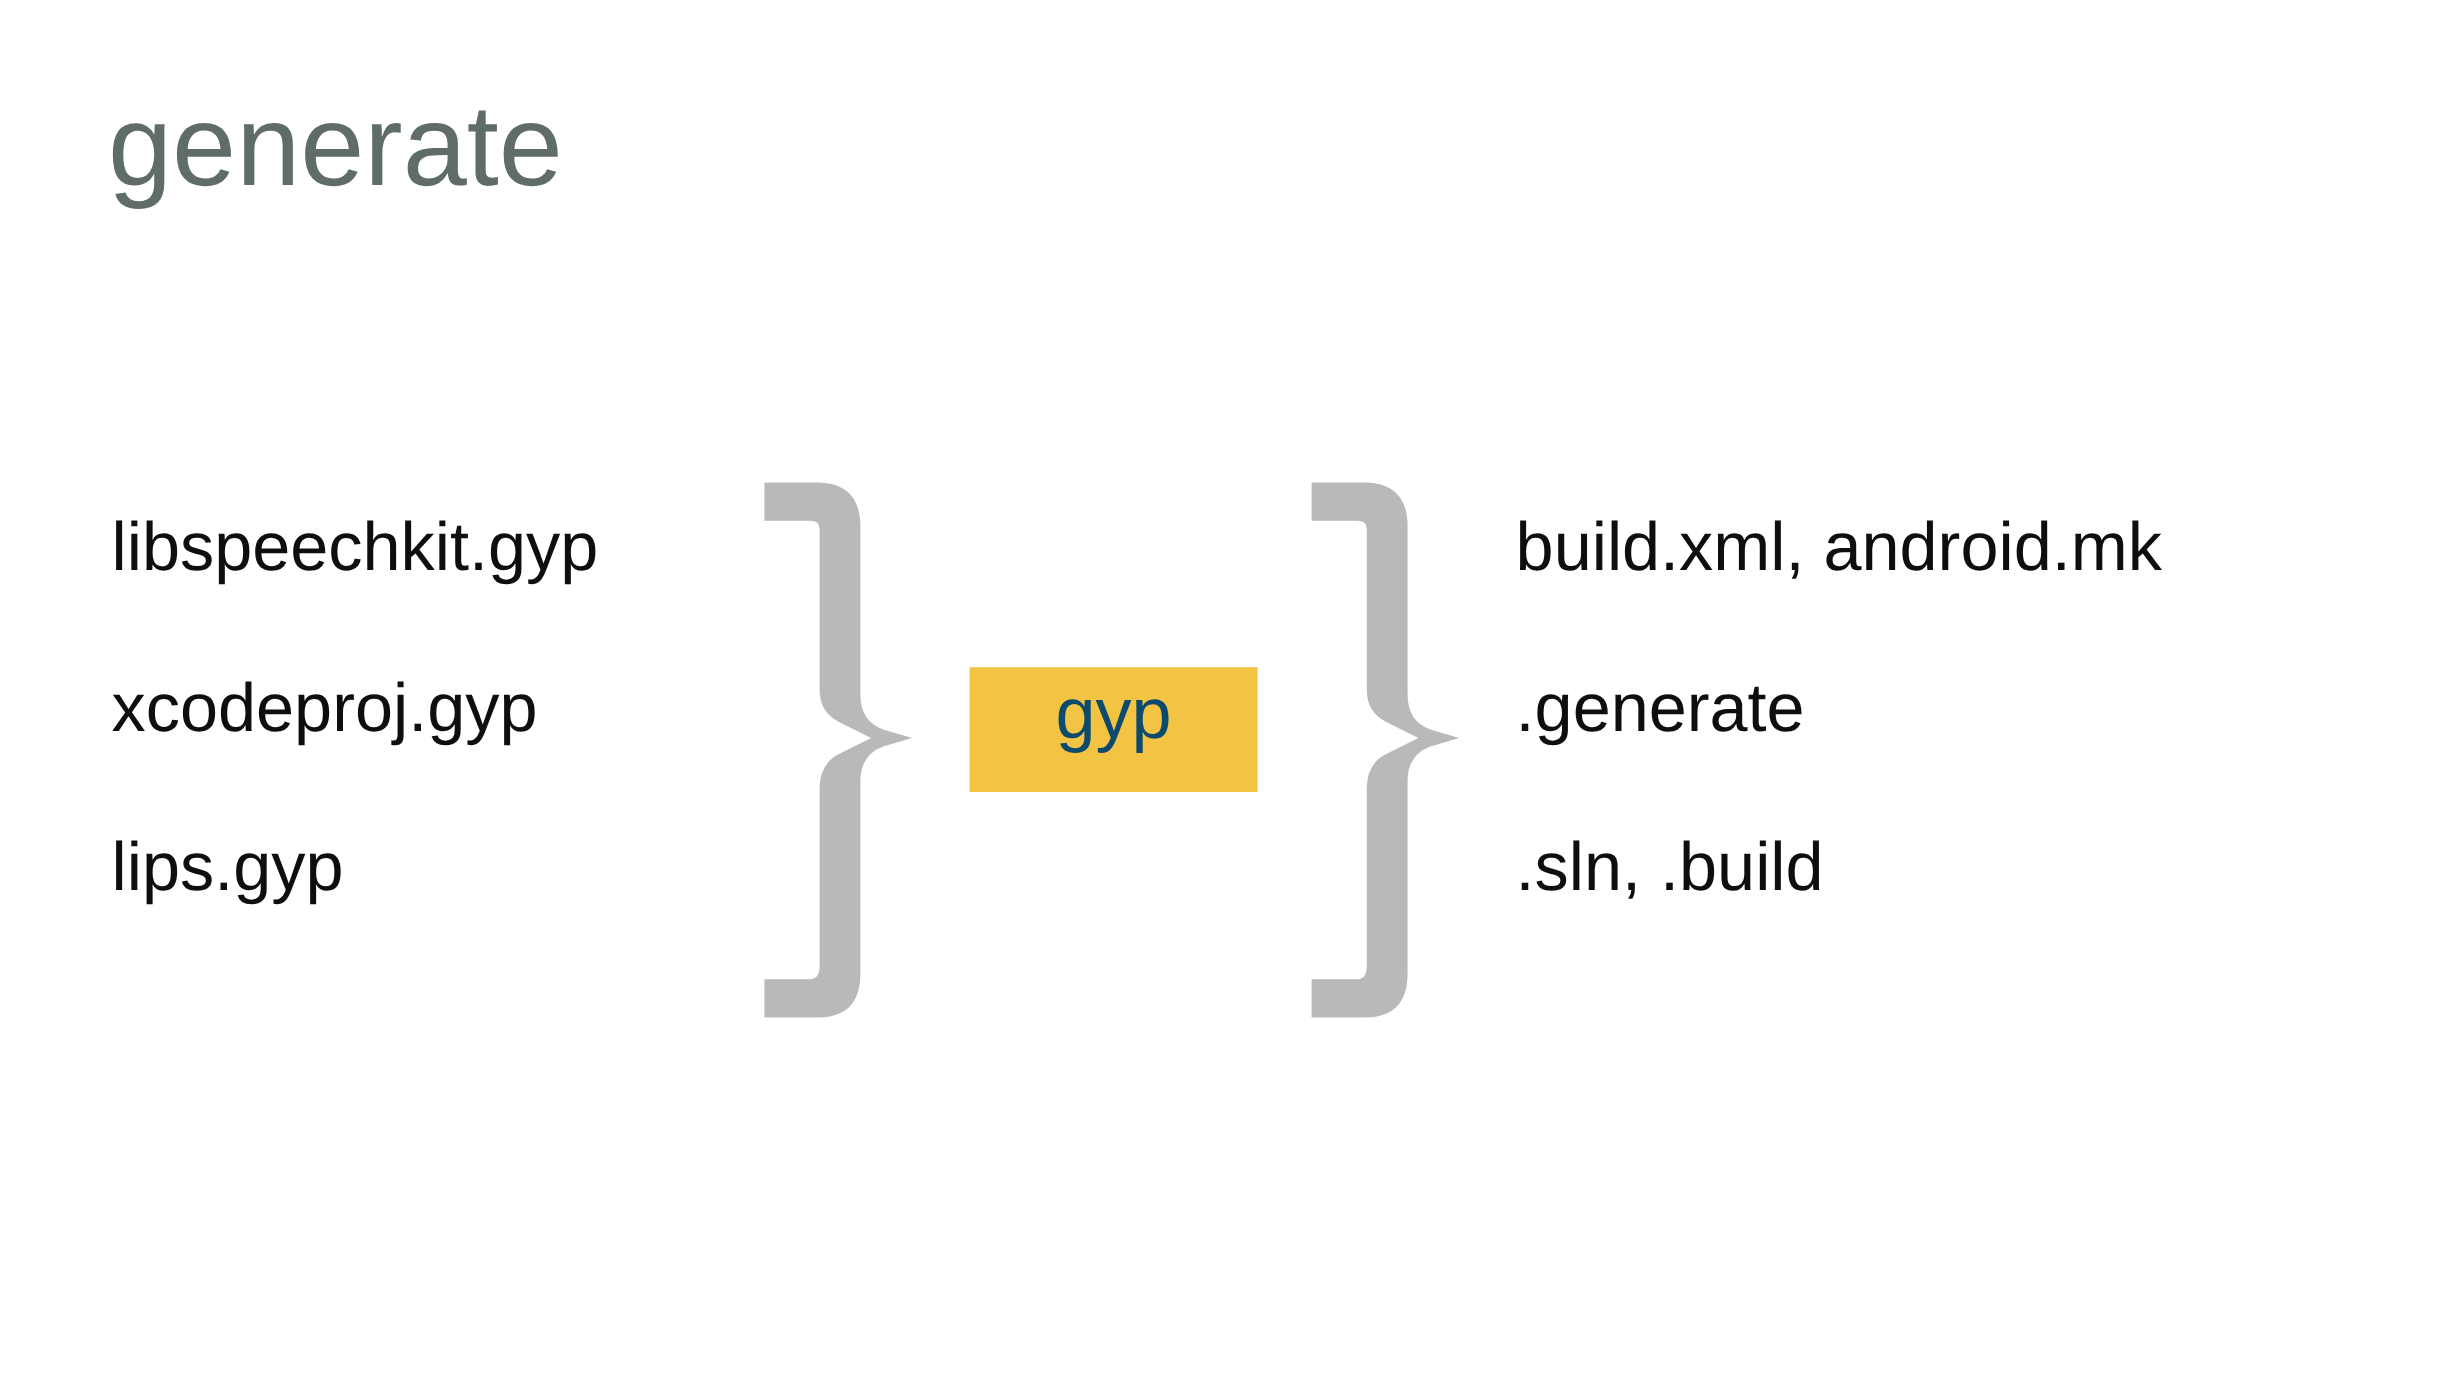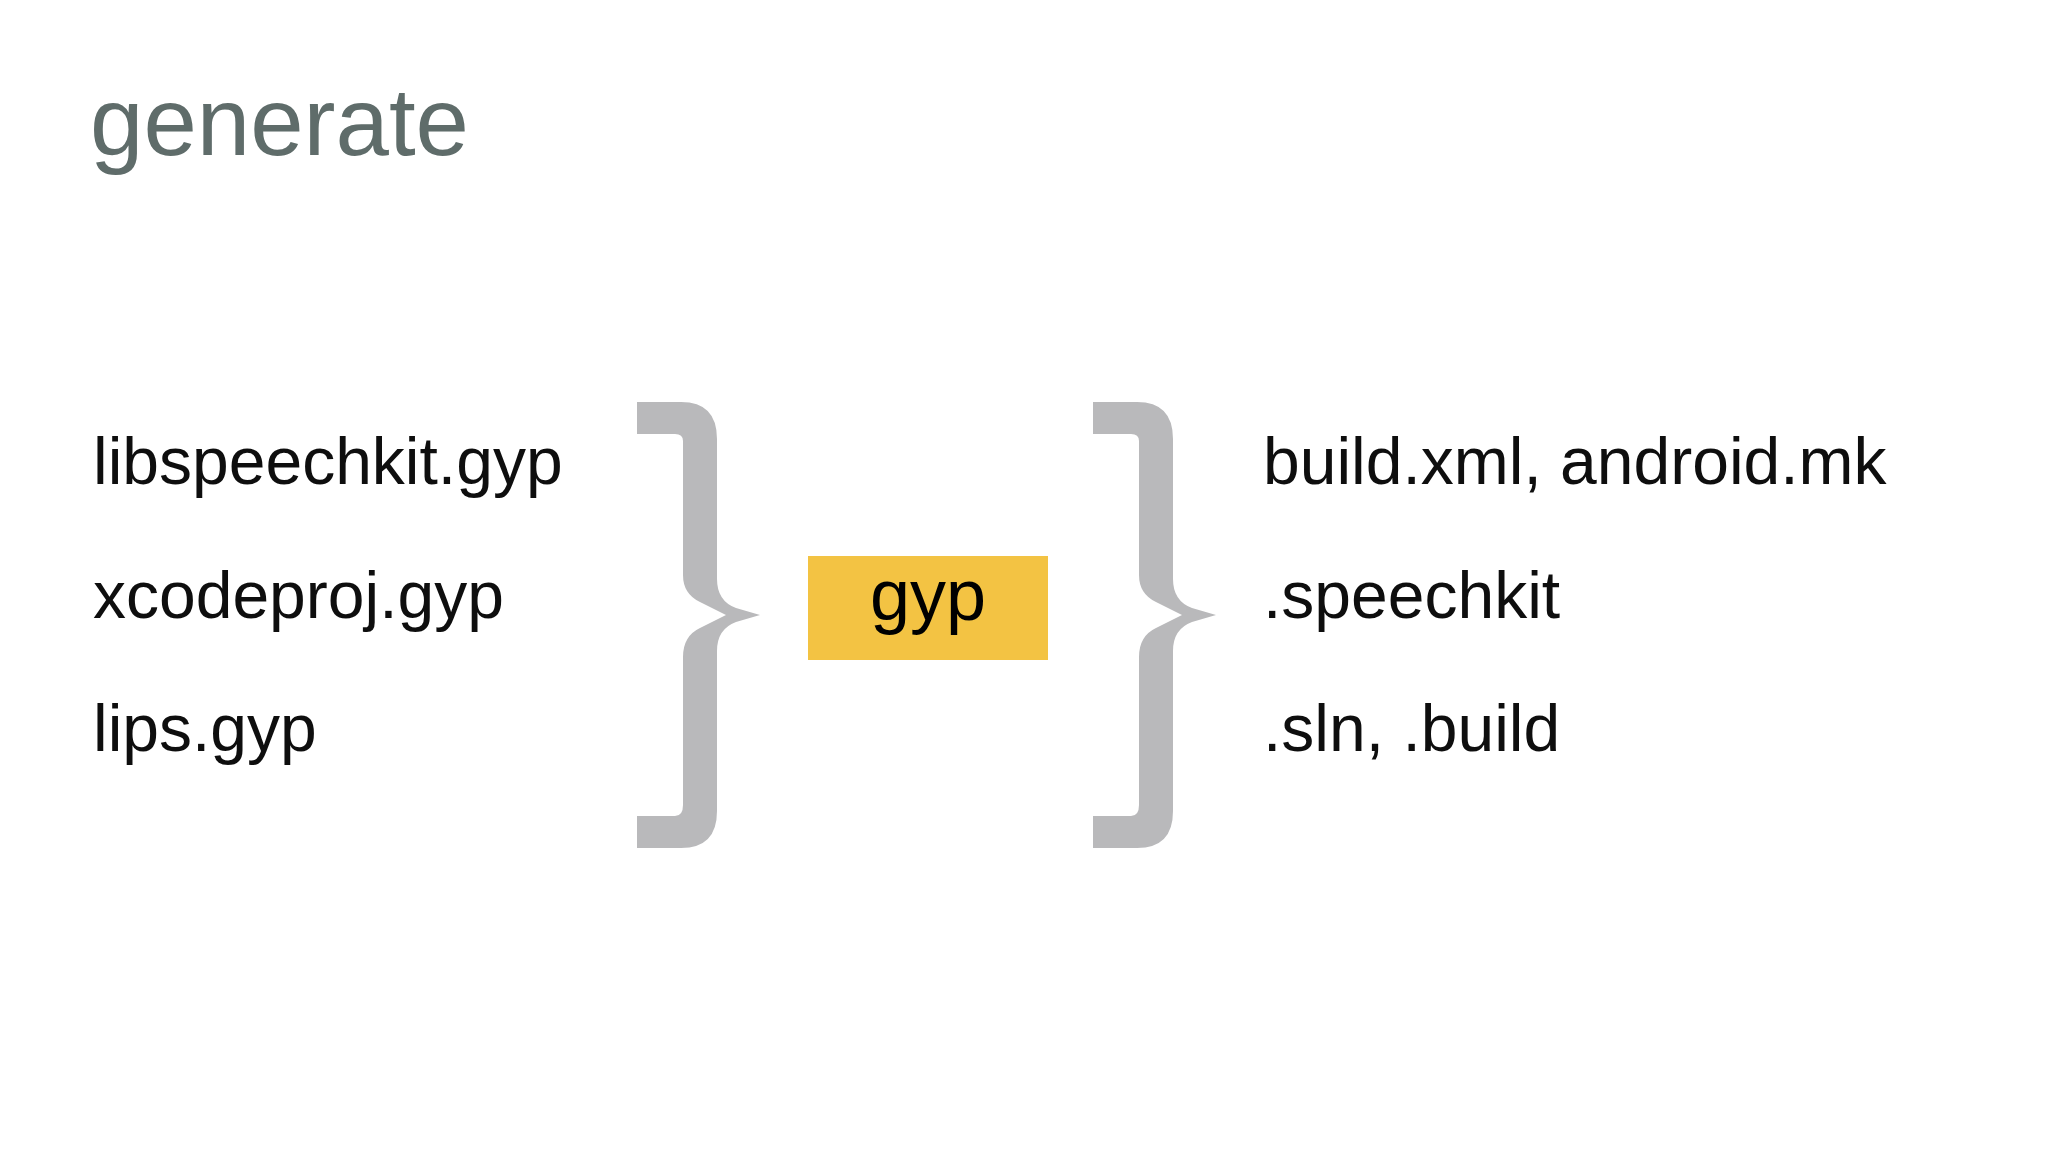--- a/index.html
+++ b/index.html
@@ -21,21 +21,21 @@
     top: 74px;
     margin: 0;
     font-size: 96px;
     font-weight: 400;
     line-height: 1;
     color: #5f6c6a;
     white-space: nowrap;
   }
   .file-item {
     position: absolute;
-    font-size: 66px;
+    font-size: 57px;
     line-height: 1;
     color: #0e0e0e;
     white-space: nowrap;
   }
   .inputs-col .file-item  { left: 93px; }
   .outputs-col .file-item { left: 1263px; text-align: center; }
   .row-1 { top: 428px; }
   .row-2 { top: 562px; }
   .row-3 { top: 695px; }
   .brace {
@@ -53,23 +53,23 @@
     width: 240px;
     height: 104px;
     background: #f3c343;
   }
   .tool-label {
     position: absolute;
     left: 0;
     top: -13px;
     width: 100%;
     text-align: center;
-    font-size: 72px;
+    font-size: 60px;
     line-height: 104px;
-    color: #000000;
+    color: #0c4a6e;
     white-space: nowrap;
   }
 </style>
 </head>
 <body>
 
 <div class="slide">
 
   <h1 class="title">generate</h1>
 
@@ -86,17 +86,17 @@
   <div class="tool-box">
     <span class="tool-label">gyp</span>
   </div>
 
   <svg class="brace brace-right" viewBox="0 0 134 452" aria-hidden="true">
     <path d="M 7 3 H 51 Q 87 3 87 40 V 180 Q 87 202 106 209 L 130 216 L 106 223 Q 87 230 87 252 V 412 Q 87 449 51 449 H 7 V 417 H 45 Q 53 417 53 406 V 258 Q 53 237 70 229 L 96 216 L 70 203 Q 53 195 53 176 V 42 Q 53 35 45 35 H 7 Z" fill="#b9b9bb"></path>
   </svg>
 
   <div class="outputs-col">
     <div class="file-item row-1">build.xml, android.mk</div>
-    <div class="file-item row-2">.speechkit</div>
+    <div class="file-item row-2">.generate</div>
     <div class="file-item row-3">.sln, .build</div>
   </div>
 
 </div>
 
 </body></html>

